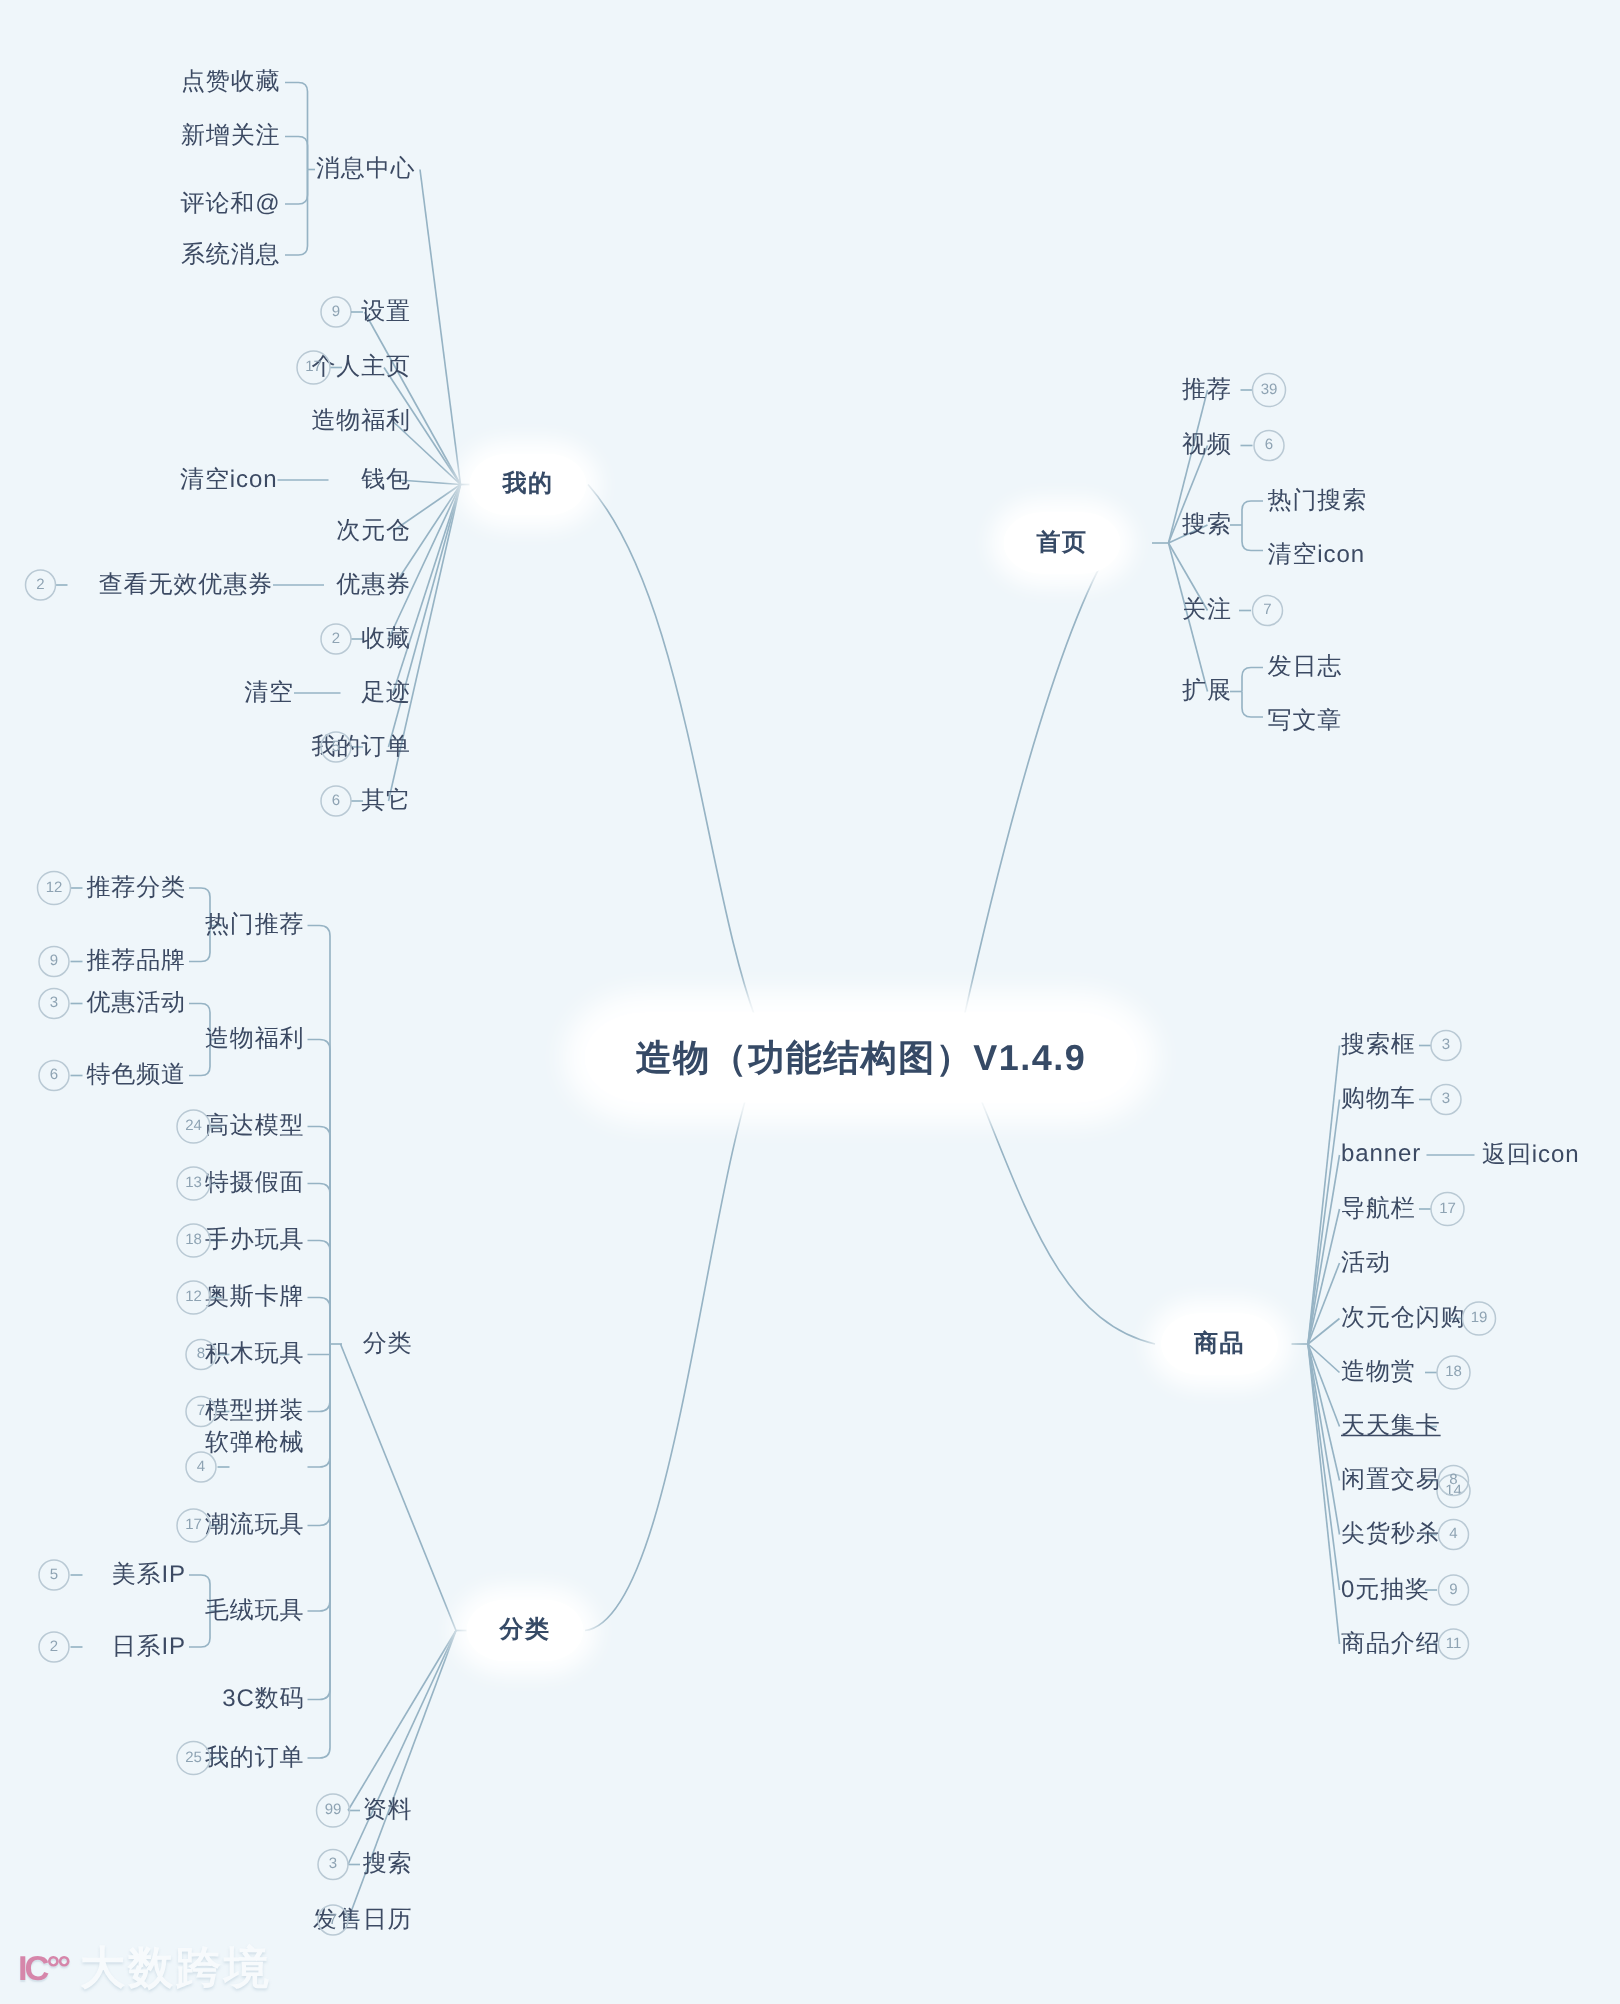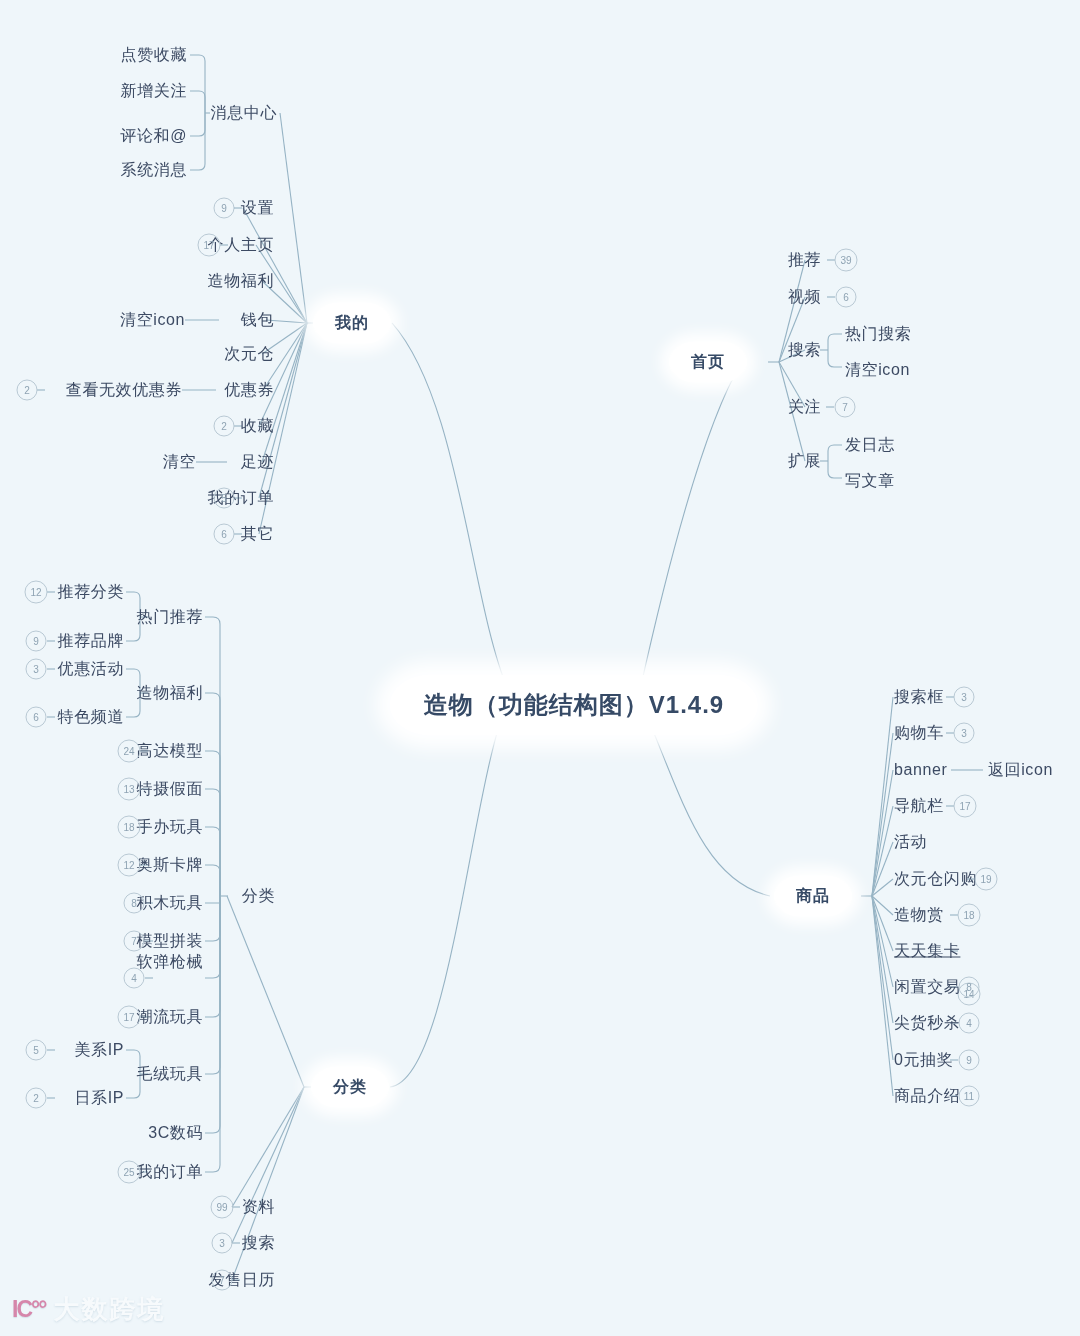--- a/index.html
+++ b/index.html
@@ -33,21 +33,21 @@
 
   .label{position:absolute;transform:translate(-100%,-50%);white-space:nowrap;
     color:#3c4a63;font-size:16px;letter-spacing:.6px;}
   .label.r{transform:translate(0,-50%);}
 
   
   #watermark{position:absolute;left:12px;top:1292px;display:flex;align-items:center;gap:8px;
     opacity:.5;}
   #watermark .wm-mark{font-size:23px;color:#be185d;font-weight:bold;letter-spacing:-2px;
     text-shadow:0 1px 1px rgba(140,170,190,.55);}
-  #watermark .wm-text{font-size:26px;color:#ffffff;font-weight:bold;letter-spacing:2px;
+  #watermark .wm-text{font-size:30px;color:#ffffff;font-weight:bold;letter-spacing:2px;
     text-shadow:0 1px 2px rgba(140,170,190,.6);}
 </style>
 </head>
 <body>
 
 <div id="stage">
 
   <svg class="lines" viewBox="0 0 1080 1336">
 
     <path d="M508,690 C470,600 460,400 392,323"></path>

